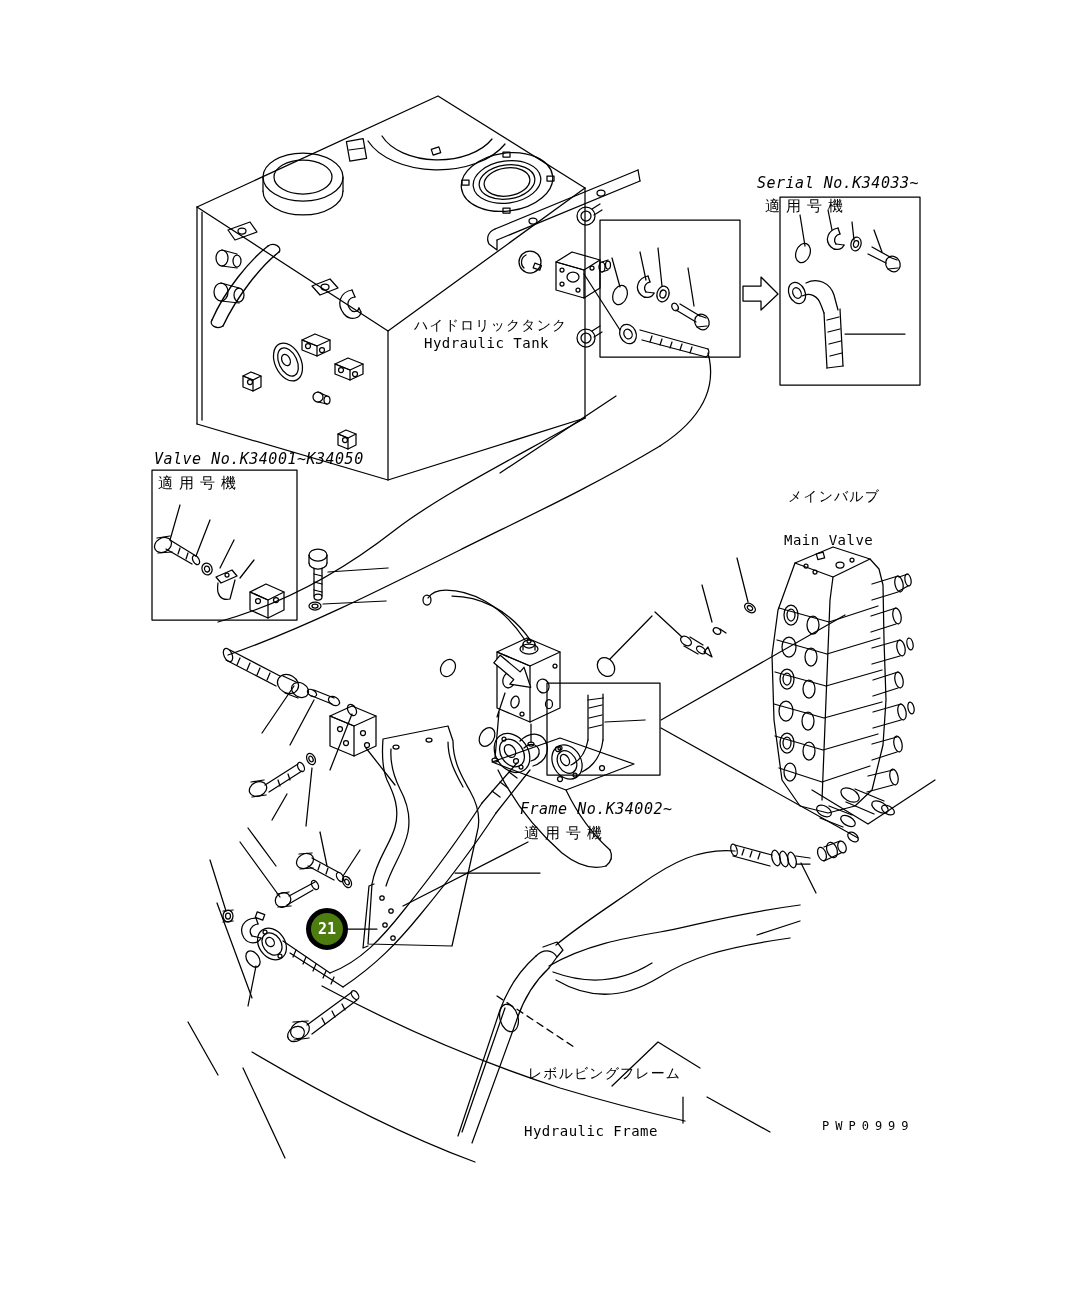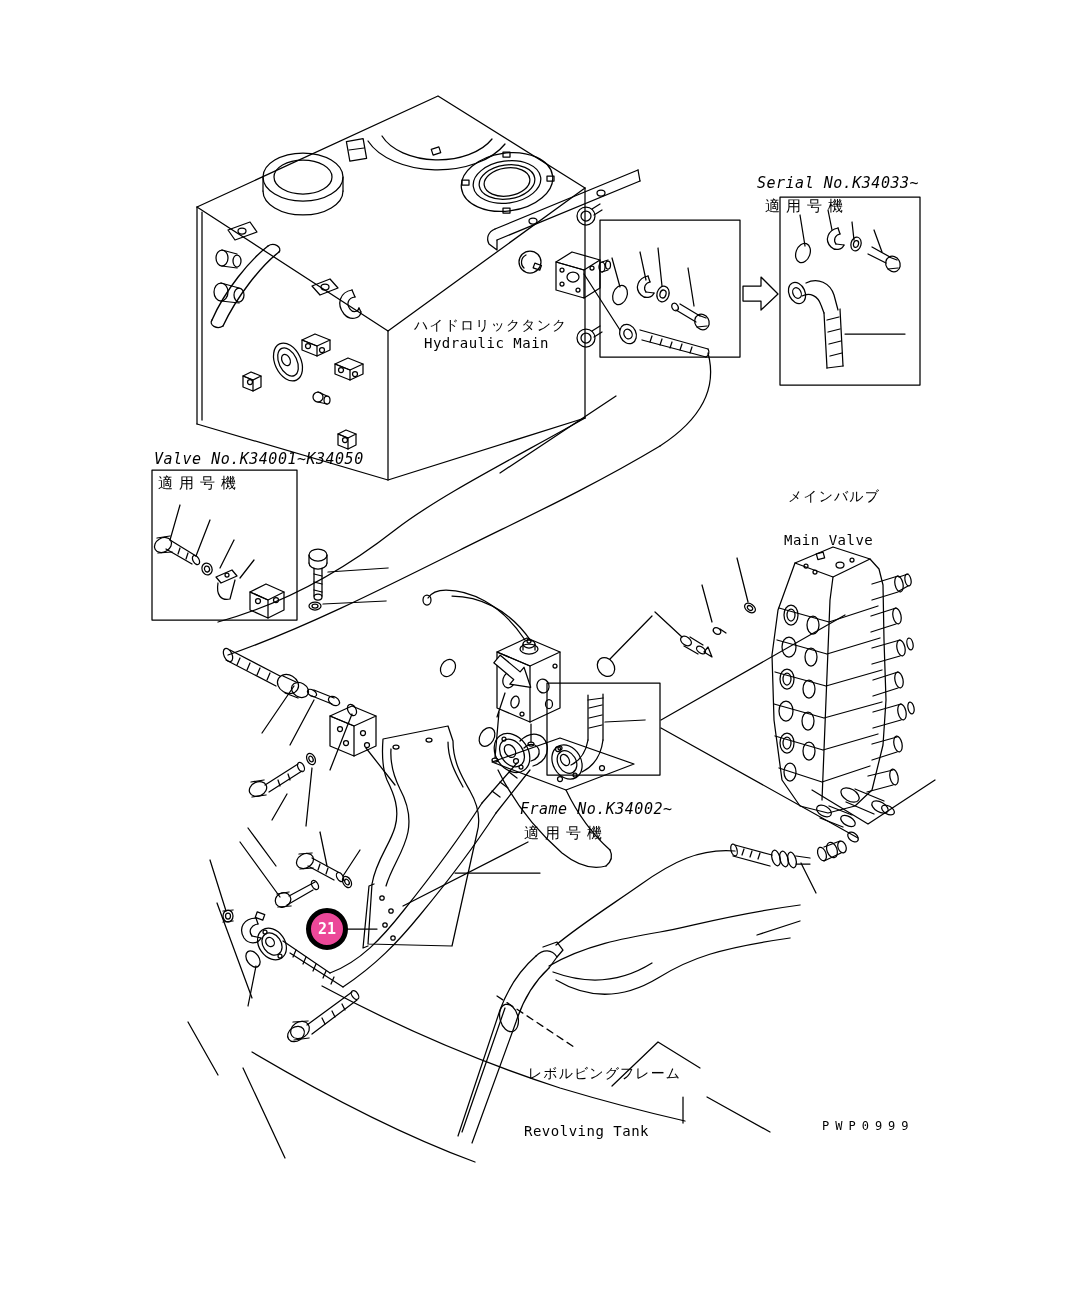--- a/index.html
+++ b/index.html
@@ -539,33 +539,33 @@
     <path d="M757,935 L800,921"></path>
   </g>
 
   <path class="lineart" d="M347,929 L377,929"></path>
 </svg>
 
 <div class="lbl jp" style="left:765px;top:153px;">適用号機</div>
 <div class="lbl en" style="left:757px;top:174px;">Serial No.K34033~</div>
 
 <div class="lbl jp2" style="left:414px;top:316px;">ハイドロリックタンク</div>
-<div class="lbl en2" style="left:424px;top:334px;">Hydraulic Main</div>
+<div class="lbl en2" style="left:424px;top:334px;">Hydraulic Tank</div>
 
 <div class="lbl jp" style="left:158px;top:430px;">適用号機</div>
 <div class="lbl en" style="left:154px;top:450px;">Valve No.K34001~K34050</div>
 
 <div class="lbl jp2" style="left:788px;top:487px;">メインバルブ</div>
 <div class="lbl en2" style="left:784px;top:531px;">Main Valve</div>
 
 <div class="lbl jp" style="left:524px;top:780px;">適用号機</div>
 <div class="lbl en" style="left:520px;top:800px;">Frame No.K34002~</div>
 
 <div class="lbl jp2" style="left:528px;top:1064px;">レボルビングフレーム</div>
-<div class="lbl en2" style="left:524px;top:1122px;">Revolving Tank</div>
+<div class="lbl en2" style="left:524px;top:1122px;">Hydraulic Frame</div>
 
 <div class="lbl code" style="left:822px;top:1117px;text-align:right;">PWP0999</div>
 
-<div class="callout" style="background: #ec4899; border-color: rgb(0, 0, 0); color: rgb(255, 255, 255);">
+<div class="callout" style="background: #4d7c0f; border-color: rgb(0, 0, 0); color: rgb(255, 255, 255);">
   <span>21</span>
 </div>
 
 </div>
 
 </body></html>

